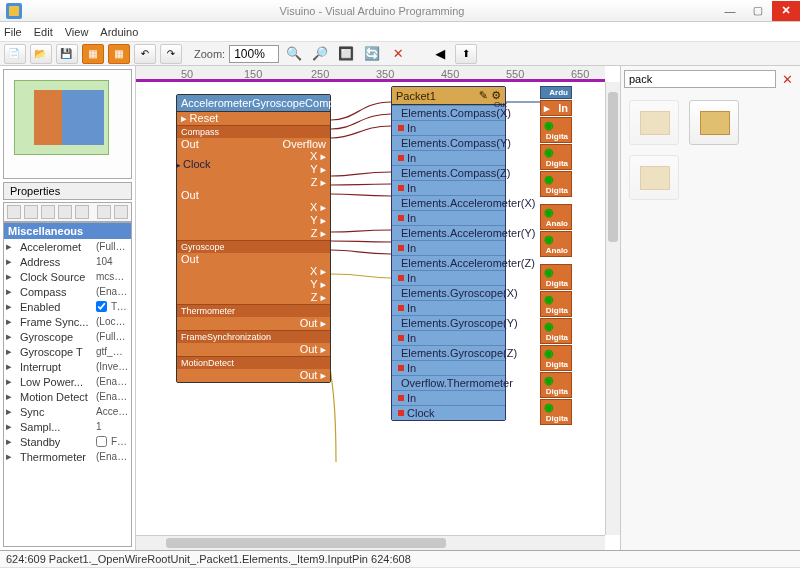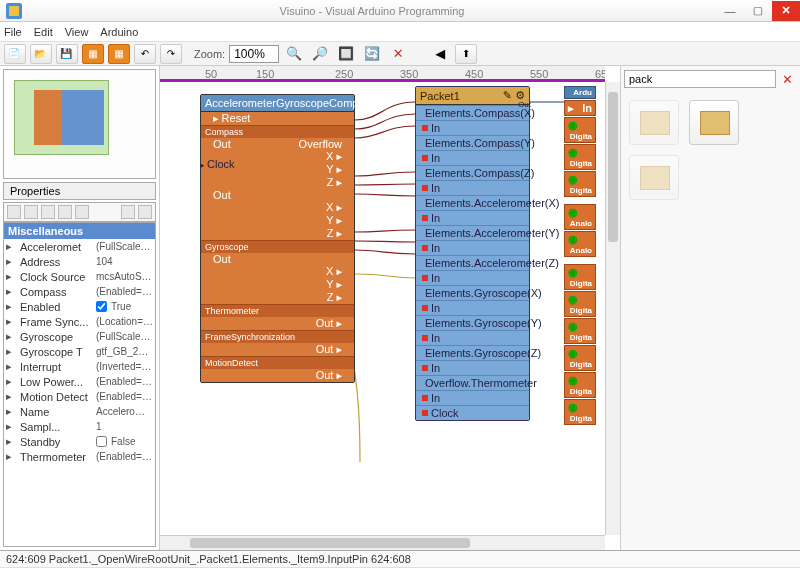--- a/index.html
+++ b/index.html
@@ -18,21 +18,21 @@
 
 .toolbar { height:24px; background:#f4f4f4; display:flex; align-items:center; padding:0 4px; gap:4px; border-bottom:1px solid #ccc; }
 .tbtn { width:22px; height:20px; border:1px solid #ccc; background:linear-gradient(#fff,#e8e8e8); border-radius:2px; display:flex; align-items:center; justify-content:center; font-size:10px; }
 .tbtn.orange{ background:#e98820; border-color:#c86810; color:#fff;}
 .tbtn.icon{ font-size:13px; border:none; background:transparent;}
 .zoom-label{ margin-left:8px; color:#555;}
 .zoom-sel{ width:50px; height:18px; border:1px solid #999; font-size:12px; padding:0 4px;}
 
 .main { display:flex; height:calc(100% - 22px - 20px - 24px - 18px); }
 
-.leftcol { width:160px; display:flex; flex-direction:column; border-right:1px solid #ccc; }
+.leftcol { width:136px; display:flex; flex-direction:column; border-right:1px solid #ccc; }
 .overview { height:110px; border:1px solid #aaa; margin:3px; position:relative; background:#fdfdfd; }
 .ov-green{ position:absolute; left:10px; top:10px; width:95px; height:75px; background:#cbe8b8; border:1px solid #8bb56a;}
 .ov-blocks{ position:absolute; left:30px; top:20px; width:70px; height:55px; background:linear-gradient(90deg,#d87030 40%,#5a8ad0 40%); opacity:0.9;}
 .properties-tab{ height:18px; border:1px solid #aaa; margin:0 3px; padding:2px 6px; background:#f0f0f0; display:flex; align-items:center;}
 .prop-toolbar{ height:20px; border:1px solid #aaa; margin:2px 3px 0; display:flex; align-items:center; gap:3px; padding:0 3px; background:#f7f7f7;}
 .prop-mini{ width:14px; height:14px; background:#e8e8e8; border:1px solid #bbb;}
 .prop-tree{ flex:1; border:1px solid #aaa; margin:0 3px 3px; overflow:auto; background:#fff;}
 .tree-row{ display:flex; align-items:center; padding:1px 2px; gap:4px; white-space:nowrap;}
 .tree-row .lbl{ width:72px; overflow:hidden; text-overflow:ellipsis; color:#333;}
 .tree-row .val{ flex:1; overflow:hidden; text-overflow:ellipsis; color:#555; font-size:10px;}
@@ -45,21 +45,21 @@
 .ruler-h span{ position:absolute; top:2px;}
 .canvas{ position:absolute; left:0; top:16px; right:15px; bottom:15px; overflow:hidden; background-image:
  radial-gradient(#ddd 0.5px, transparent 0.5px); background-size:8px 8px;}
  svg.wires{ position:absolute; inset:0; pointer-events:none;}
  
 .block{ position:absolute; border:1px solid #333; border-radius:2px; font-size:9px; color:#fff;}
 .block-title{ background:#6090c0; color:#fff; padding:2px 4px; border-bottom:1px solid #333; display:flex; align-items:center; gap:3px;}
 .orange-block{ background:#d87a3a; }
 .blue-block{ background:#7aa8d8; border:1px solid #336;}
 .section-hdr{ background:#c06028; padding:1px 4px; color:#fff; font-size:9px; border-top:1px solid #a04818;}
-.pin-row{ background:#d87a3a; padding:0 12px; font-size:8px; color:#fff; display:flex; justify-content:space-between;}
+.pin-row{ background:#d87a3a; padding:0 4px; font-size:8px; color:#fff; display:flex; justify-content:space-between;}
 .blue-row{ background:#7aa8d8; padding:1px 6px; font-size:8px; color:#224; border-top:1px solid #5a88b8; display:flex; align-items:center; gap:3px;}
 .blue-row .sq{ width:6px; height:6px; background:#e03020;}
 .arduino-slice{ background:#d87030; color:#fff; font-size:8px; padding:1px 3px; border:1px solid #a04818; margin-bottom:1px; text-align:right;font-weight:bold;}
 .arduino-slice.blue{ background:#5080b0; border-color:#305070;}
 
 .scroll-v{ position:absolute; right:0; top:16px; width:15px; bottom:15px; background:#f0f0f0; border-left:1px solid #ccc;}
 .scroll-v .thumb{ position:absolute; left:2px; right:2px; top:10px; height:150px; background:#c8c8c8; border-radius:3px;}
 .scroll-h{ position:absolute; left:0; right:15px; bottom:0; height:15px; background:#f0f0f0; border-top:1px solid #ccc;}
 .scroll-h .thumb{ position:absolute; top:2px; bottom:2px; left:30px; width:280px; background:#c8c8c8; border-radius:3px;}
 
@@ -187,21 +187,21 @@
             <span class="lbl">Low Power...</span>
             <span class="val">(Enabled=True,SampleFr...</span>
           </div>
           <div class="tree-row">
             <span class="toggle">▸</span>
             <span class="lbl">Motion Detect</span>
             <span class="val">(Enabled=True,Compare...</span>
           </div>
           <div class="tree-row">
             <span class="toggle">▸</span>
-            <span class="lbl">Name</span>
+            <span class="lbl">Sync</span>
             <span class="val">AccelerometerGyroscop...</span>
           </div>
           <div class="tree-row">
             <span class="toggle">▸</span>
             <span class="lbl">Sampl...</span>
             <span class="val">1</span>
           </div>
           <div class="tree-row">
             <span class="toggle">▸</span>
             <span class="lbl">Standby</span>
@@ -213,21 +213,21 @@
             <span class="lbl">Thermometer</span>
             <span class="val">(Enabled=True)</span>
           </div>
         </div>
     </div>
   </div>
 
   <div class="canvas-wrap">
     <div class="ruler-h" id="ruler-h">
         <span style="left: 45px;">50</span>
-        <span style="left: 96px;">150</span>
+        <span style="left: 108px;">150</span>
         <span style="left: 175px;">250</span>
         <span style="left: 240px;">350</span>
         <span style="left: 305px;">450</span>
         <span style="left: 370px;">550</span>
         <span style="left: 435px;">650</span>
       </div>
     <div class="canvas">
       <svg class="wires" width="480" height="380">
         <g stroke="#802020" stroke-width="1.2" fill="none">
           <path d="M195 38 C220 38 225 20 255 20"></path>

